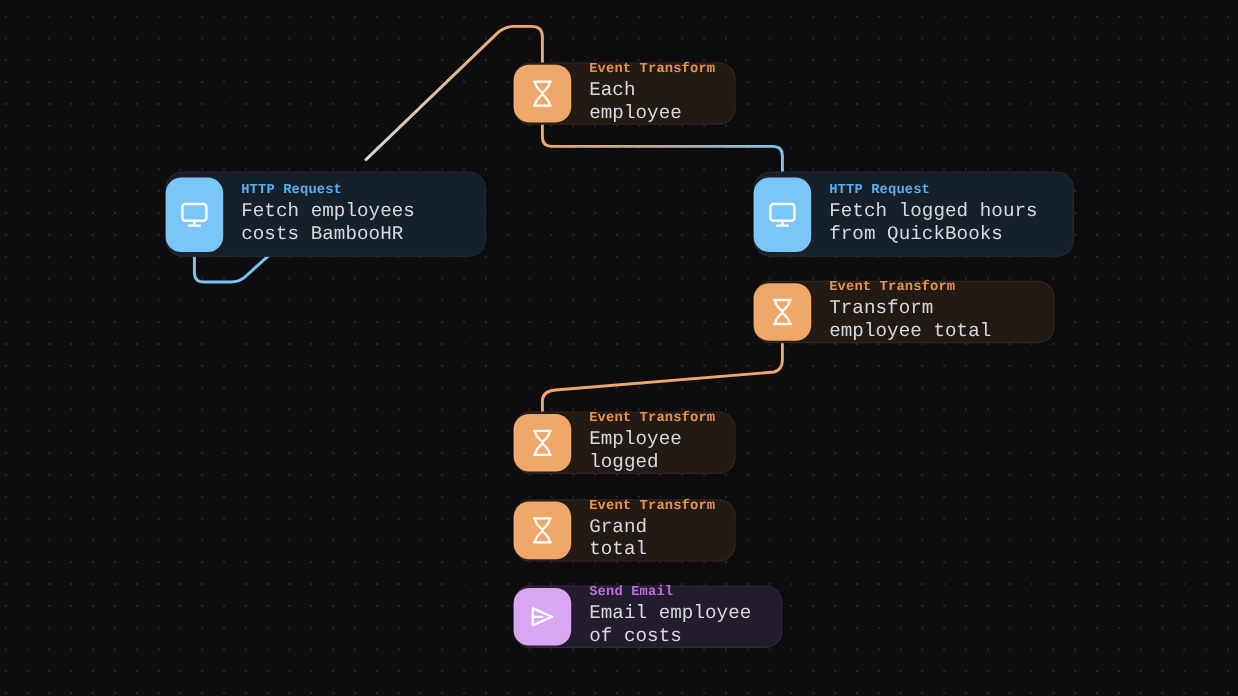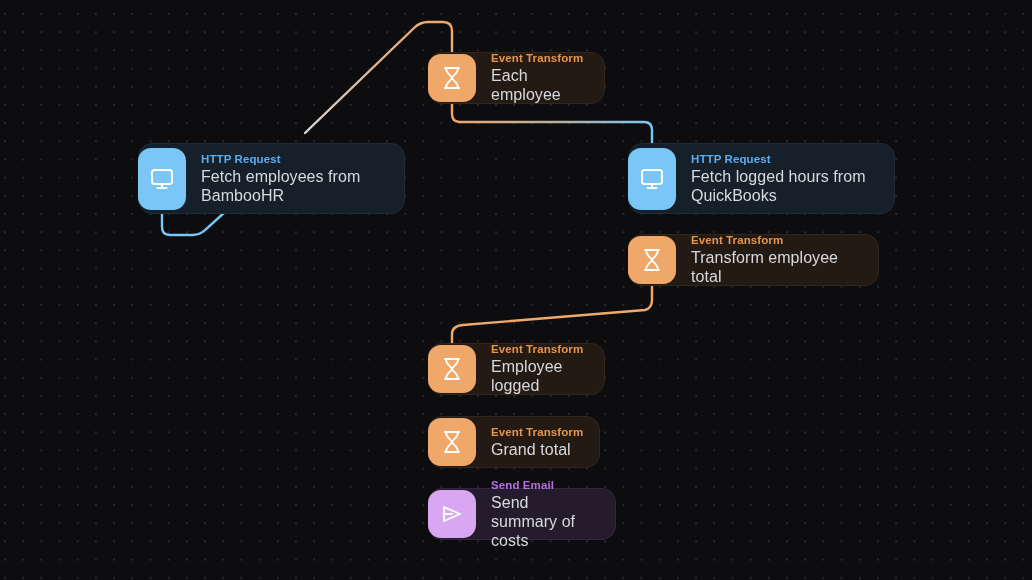--- a/index.html
+++ b/index.html
@@ -9,21 +9,21 @@
   }
   #canvas {
     position: relative;
     width: 1032px;
     height: 580px;
     background-color: #0d0d0f;
     background-image: radial-gradient(circle at 1px 1px, #2a2a2e 1px, transparent 0);
     background-size: 18.2px 18.2px;
     background-position: 4px 13px;
     overflow: hidden;
-    font-family: Liberation Sans, sans-serif;
+    font-family: Liberation Mono, monospace;
     -webkit-font-smoothing: antialiased;
   }
 
   
   #wires {
     position: absolute;
     left: 0; top: 0;
     width: 1032px;
     height: 580px;
     pointer-events: none;
@@ -143,21 +143,21 @@
     <div class="badge">
       <svg width="22" height="24" viewBox="0 0 22 24" fill="none" stroke="#ffffff" stroke-width="1.9" stroke-linecap="round" stroke-linejoin="round">
         <path d="M4 2 H18 M4 22 H18 M5 2 C5 8 11 10 11 12 C11 14 5 16 5 22 M17 2 C17 8 11 10 11 12 C11 14 17 16 17 22"></path>
       </svg>
     </div>
   </div>
 
   <div class="node t-http" style="left:138px; top:143px; width:267px; height:71px;">
     <div class="card">
       <div class="kicker">HTTP Request</div>
-      <div class="title">Fetch employees from BambooHR</div>
+      <div class="title">Fetch employees costs BambooHR</div>
     </div>
     <div class="badge" style="height:62px;">
       <svg width="24" height="22" viewBox="0 0 24 22" fill="none" stroke="#ffffff" stroke-width="2" stroke-linecap="round" stroke-linejoin="round">
         <rect x="2" y="2" width="20" height="14" rx="2.5"></rect>
         <path d="M12 16 V20 M7.5 20 H16.5"></path>
       </svg>
     </div>
   </div>
 
   <div class="node t-http" style="left:628px; top:143px; width:267px; height:71px;">
@@ -202,24 +202,24 @@
       <div class="kicker">Event Transform</div>
       <div class="title">Grand total</div>
     </div>
     <div class="badge">
       <svg width="22" height="24" viewBox="0 0 22 24" fill="none" stroke="#ffffff" stroke-width="1.9" stroke-linecap="round" stroke-linejoin="round">
         <path d="M4 2 H18 M4 22 H18 M5 2 C5 8 11 10 11 12 C11 14 5 16 5 22 M17 2 C17 8 11 10 11 12 C11 14 17 16 17 22"></path>
       </svg>
     </div>
   </div>
 
-  <div class="node t-email" style="left:428px; top:488px; width:188px; height:52px;">
+  <div class="node t-email" style="left:428px; top:488px; width:224px; height:52px;">
     <div class="card">
       <div class="kicker">Send Email</div>
-      <div class="title">Send summary of costs</div>
+      <div class="title">Email employee of costs</div>
     </div>
     <div class="badge">
       <svg width="24" height="22" viewBox="0 0 24 22" fill="none" stroke="#ffffff" stroke-width="1.9" stroke-linecap="round" stroke-linejoin="round">
         <path d="M4 4 L20 11 L4 18 Z"></path>
         <path d="M4 11 H12"></path>
       </svg>
     </div>
   </div>
 
 </div>

